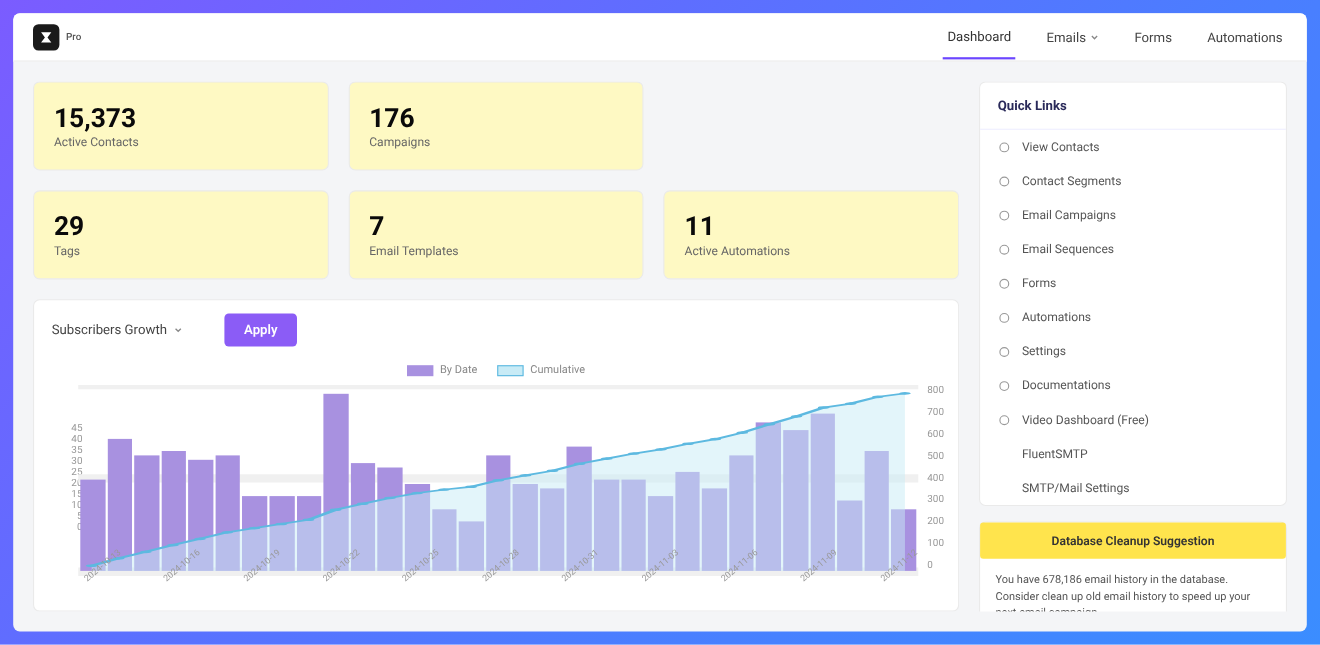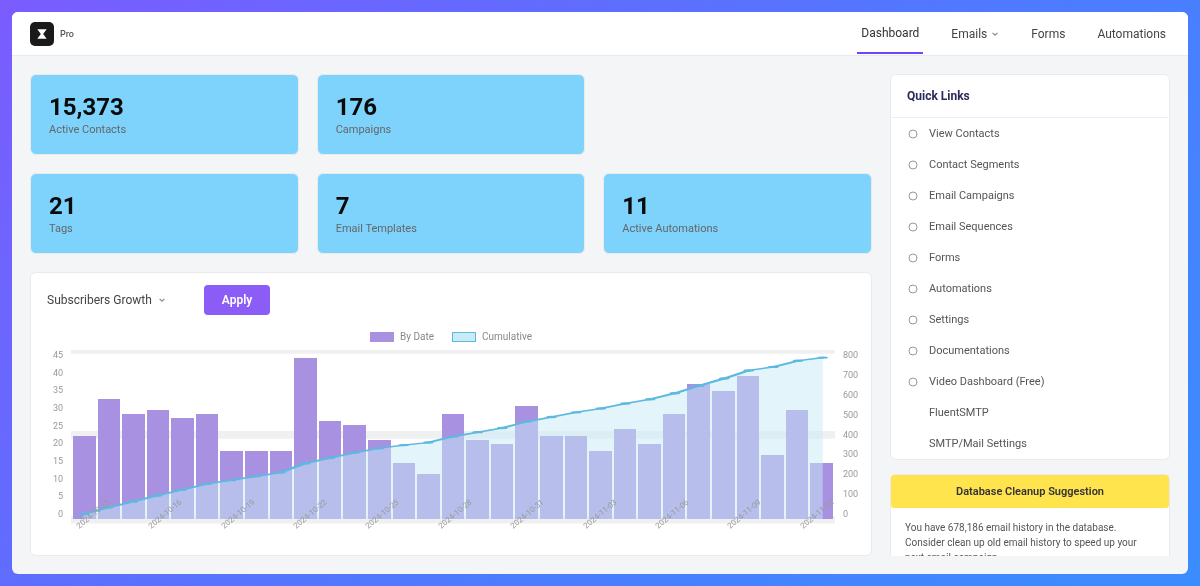--- a/index.html
+++ b/index.html
@@ -10,39 +10,39 @@
 .logo svg{width:14px;height:14px}
 .pro{font-size:9px;color:#555;margin-left:6px;font-weight:500}
 .nav{margin-left:auto;display:flex;gap:24px;align-items:center;font-size:12px;color:#444}
 .nav-item{display:flex;align-items:center;gap:4px;cursor:pointer;padding:12px 4px}
 .nav-item.active{color:#333;border-bottom:2px solid #6b46ff}
 .chev{width:8px;height:8px}
 .content{flex:1;display:flex;gap:18px;padding:18px;overflow:hidden}
 .main{flex:1;display:flex;flex-direction:column;gap:18px;overflow:hidden}
 .stats{display:grid;grid-template-columns:repeat(3,1fr);gap:18px}
 .stats.row2{grid-template-columns:repeat(3,1fr)}
-.card{background:#7dd3fc;border-radius:6px;border:1px solid #eaeaea;padding:18px}
+.card{background:#fef9c3;border-radius:6px;border:1px solid #eaeaea;padding:18px}
 .card-val{font-size:24px;font-weight:700;color:#0a0a0a}
 .card-lbl{font-size:11px;color:#666;margin-top:2px}
 .chart-card{background:#fff;border-radius:6px;border:1px solid #eaeaea;flex:1;display:flex;flex-direction:column}
 .chart-head{display:flex;align-items:center;padding:12px 16px;gap:30px}
 .chart-title{font-size:12px;color:#444;display:flex;align-items:center;gap:6px;cursor:pointer}
 .date-group{margin-left:auto;display:flex;align-items:center;gap:0;border:1px solid #e0e0e0;border-radius:4px;overflow:hidden;height:30px}
 .date-icon{padding:0 10px;color:#bbb;display:flex}
 .date-in{border:none;outline:none;font-size:11px;width:72px;color:#999;padding:6px 4px}
 .date-in::placeholder{color:#bbb}
 .to{font-size:11px;color:#666;padding:0 6px;font-weight:600}
 .apply-btn{background:#8b5cf6;color:#fff;border:none;font-size:12px;font-weight:600;padding:8px 18px;border-radius:4px;cursor:pointer;margin-left:8px}
 .legend{display:flex;justify-content:center;gap:18px;font-size:10px;color:#888;padding:4px 0}
 .leg-item{display:flex;align-items:flex-end;gap:6px}
 .swatch{width:24px;height:10px}
 .sw-bar{background:#a891e0}
 .sw-line{background:#c8ebf6;border:1px solid #5db9e0}
 .chart-body{flex:1;position:relative;padding:4px 8px 36px 40px}
-.y-axis{position:absolute;left:0;top:4px;bottom:36px;width:36px;display:flex;flex-direction:column;justify-content:space-between;align-items:flex-end;font-size:9px;color:#999;padding-right:4px}
+.y-axis{position:absolute;left:12px;top:4px;bottom:36px;width:36px;display:flex;flex-direction:column;justify-content:center;align-items:flex-end;font-size:9px;color:#999;padding-right:4px}
 .y-axis2{position:absolute;right:0;top:4px;bottom:36px;width:32px;display:flex;flex-direction:column;justify-content:space-between;align-items:flex-start;font-size:9px;color:#999;padding-left:4px}
 .plot{position:absolute;left:40px;right:36px;top:4px;bottom:36px}
 .grid{position:absolute;inset:0}
 .grid line{stroke:#f0f0f0;stroke-width:1}
 .bars{position:absolute;inset:0;display:flex;align-items:flex-end;gap:2px;padding:0 2px}
 .bar{flex:1;background:#a891e0;min-width:0}
 .line-svg{position:absolute;inset:0;width:100%;height:100%}
 .x-axis{position:absolute;left:40px;right:36px;bottom:0;height:36px;display:flex}
 .x-tick{flex:1;font-size:8px;color:#999;transform:rotate(-40deg);transform-origin:left top;white-space:nowrap;padding-top:6px}
 .side{width:280px;display:flex;flex-direction:column;gap:14px;overflow:hidden}
@@ -90,21 +90,21 @@
           <div class="card-val">15,373</div>
           <div class="card-lbl">Active Contacts</div>
         </div>
         <div class="card">
           <div class="card-val">176</div>
           <div class="card-lbl">Campaigns</div>
         </div>
       </div>
       <div class="stats row2">
         <div class="card">
-          <div class="card-val">21</div>
+          <div class="card-val">29</div>
           <div class="card-lbl">Tags</div>
         </div>
         <div class="card">
           <div class="card-val">7</div>
           <div class="card-lbl">Email Templates</div>
         </div>
         <div class="card">
           <div class="card-val">11</div>
           <div class="card-lbl">Active Automations</div>
         </div>

